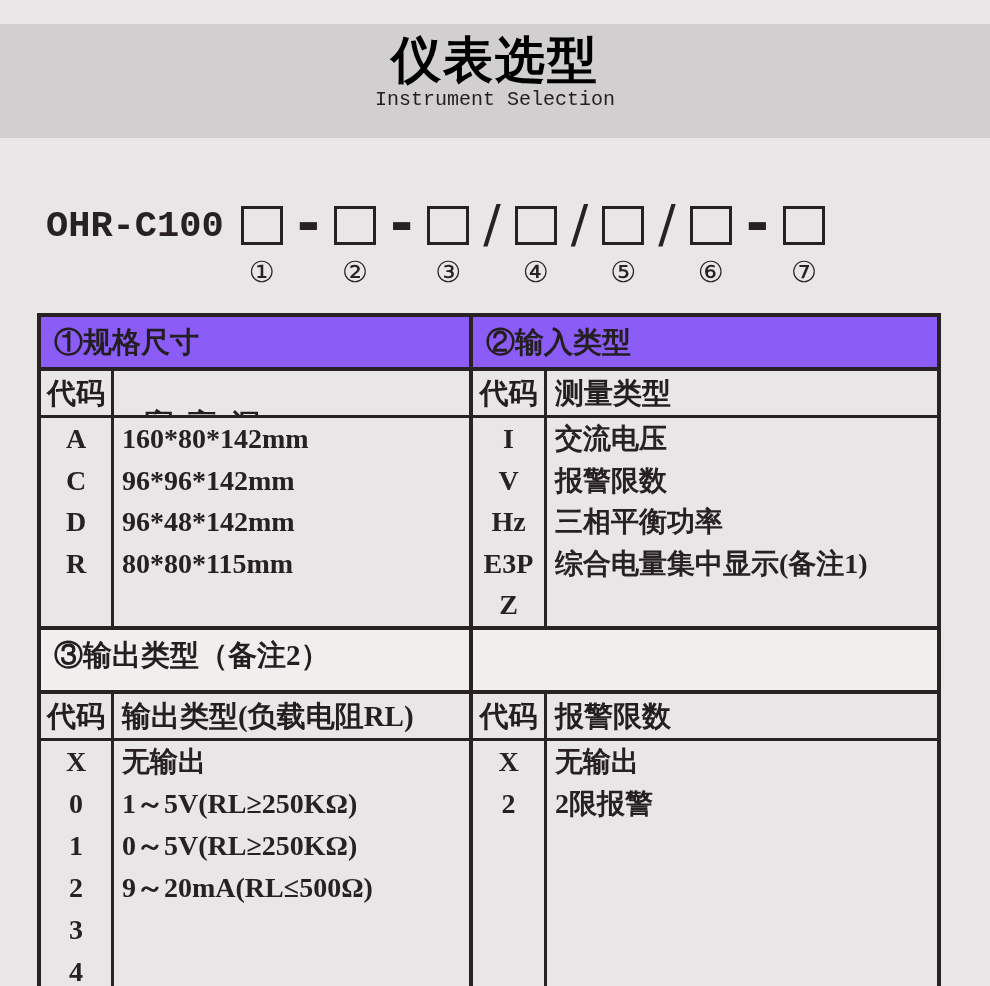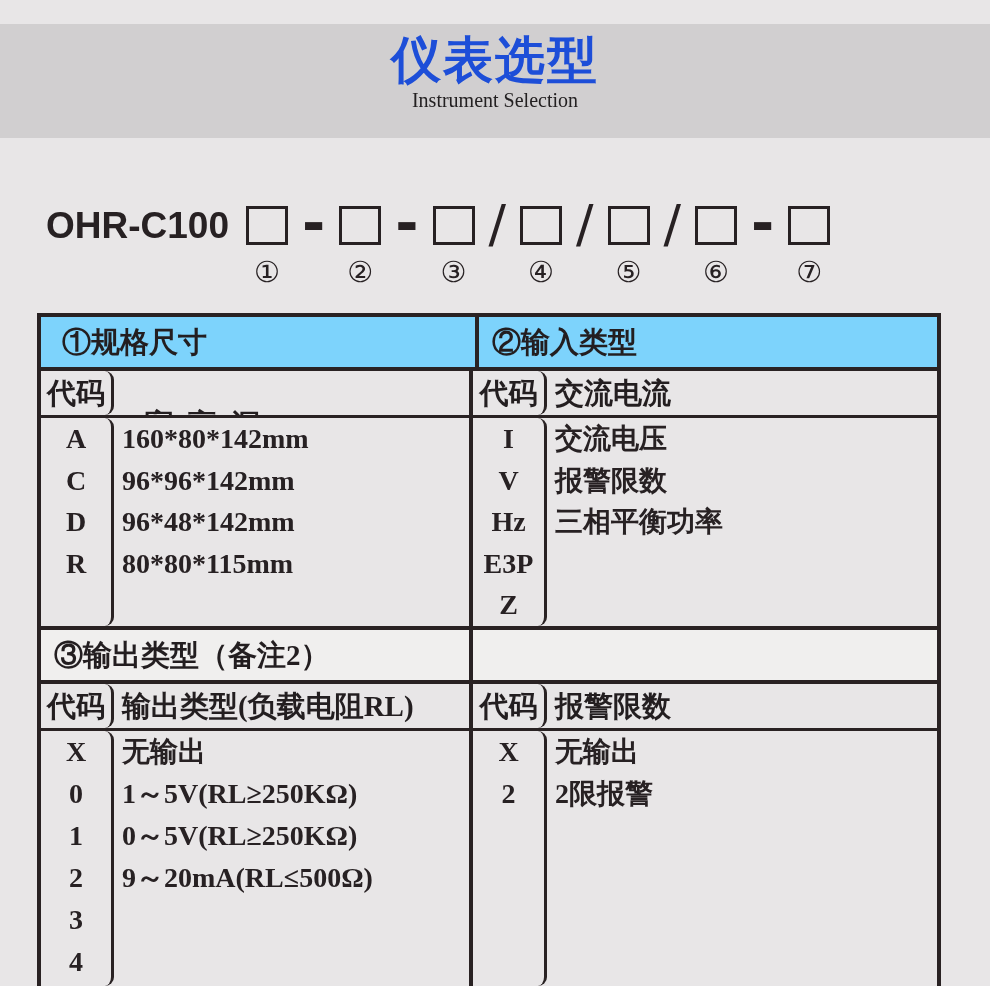--- a/index.html
+++ b/index.html
@@ -10,33 +10,33 @@
     color:#292224;
   }
   
   .title-band{
     position:absolute;left:0;top:24px;width:990px;height:114px;
     background:#d1cfd0;text-align:center;
   }
   .title{
     margin-top:8px;
     font-family:"Liberation Sans","DejaVu Sans",sans-serif;
-    font-weight:700;font-size:50px;line-height:56px;letter-spacing:2px;color:#1d4ed8;
+    font-weight:700;font-size:50px;line-height:56px;letter-spacing:2px;color:#000000;
   }
   .subtitle{
-    font-family:Liberation Serif, serif;
+    font-family:Liberation Mono, monospace;
     font-size:20px;line-height:24px;color:#232021;
   }
   
   .model-line{
     position:absolute;left:46px;top:206px;
     display:flex;align-items:flex-start;gap:13px;
   }
   .model-prefix{
-    font-family:Liberation Sans, sans-serif;
+    font-family:Liberation Mono, monospace;
     font-weight:700;font-size:37px;line-height:40px;color:#272123;
     margin-right:3px;white-space:nowrap;
   }
   .unit{display:flex;flex-direction:column;align-items:center;width:44px;}
   .dbox{width:36px;height:33px;border:3px solid #272123;background:transparent;}
   .circ{
     margin-top:12px;
     font-family:"DejaVu Sans","Liberation Sans",sans-serif;
     font-size:29px;line-height:30px;color:#272123;
   }
@@ -49,37 +49,37 @@
   
   .tables{
     position:absolute;left:37px;top:313px;width:904px;height:673px;
     border:4px solid #292223;border-bottom:none;box-sizing:border-box;
     background:#e8e6e7;
   }
   .trow{display:flex;width:100%;box-sizing:border-box;}
   .half{box-sizing:border-box;height:100%;}
   .half.left{width:432px;border-right:4px solid #292223;}
   .half.right{width:460px;}
-  .sec-header{height:54px;border-bottom:4px solid #292223;background:#7dd3fc;padding-left:8px;}
+  .sec-header{height:54px;border-bottom:4px solid #292223;background:#8b5cf6;}
   .sec-title{
     font-size:29px;font-weight:700;line-height:50px;padding-left:13px;
     white-space:nowrap;color:#231e20;
   }
   .col-header{height:47px;border-bottom:3px solid #292223;}
   .cols{display:flex;height:100%;}
-  .codecol{width:73px;border-right:3px solid #292223;text-align:center;box-sizing:border-box;border-radius:9px;}
+  .codecol{width:73px;border-right:3px solid #292223;text-align:center;box-sizing:border-box;}
   .half.right .codecol{width:74px;}
   .desccol{flex:1;padding-left:8px;overflow:hidden;}
   .hdr-cell{font-size:29px;font-weight:700;line-height:44px;white-space:nowrap;color:#231e20;}
   .indent{padding-left:30px;margin-top:31px;}
   .cell{font-size:28px;font-weight:700;white-space:nowrap;color:#272123;}
   .d1 .cell{height:41.6px;line-height:41.6px;}
   .d2 .cell{height:42px;line-height:42px;}
   .data1{height:212px;border-bottom:4px solid #292223;}
-  .sec-header2{height:54px;border-bottom:4px solid #292223;background:#f0efee;}
+  .sec-header2{height:64px;border-bottom:4px solid #292223;background:#f0efee;}
   .col-header2{height:47px;border-bottom:3px solid #292223;}
   .data2{height:255px;}
 </style>
 </head>
 <body>
 
 <div class="title-band">
   <div class="title">仪表选型</div>
   <div class="subtitle">Instrument Selection</div>
 </div>
@@ -136,21 +136,21 @@
     <div class="half right sec-title">②输入类型</div>
   </div>
 
   <div class="trow col-header">
     <div class="half left cols">
       <div class="codecol hdr-cell">代码</div>
       <div class="desccol hdr-cell indent">宽*高*深</div>
     </div>
     <div class="half right cols">
       <div class="codecol hdr-cell">代码</div>
-      <div class="desccol hdr-cell">交流电流</div>
+      <div class="desccol hdr-cell">测量类型</div>
     </div>
   </div>
 
   <div class="trow data1 d1">
     <div class="half left cols">
       <div class="codecol">
         <div class="cell">A</div>
         <div class="cell">C</div>
         <div class="cell">D</div>
         <div class="cell">R</div>
@@ -167,20 +167,21 @@
         <div class="cell">I</div>
         <div class="cell">V</div>
         <div class="cell">Hz</div>
         <div class="cell">E3P</div>
         <div class="cell">Z</div>
       </div>
       <div class="desccol">
         <div class="cell">交流电压</div>
         <div class="cell">报警限数</div>
         <div class="cell">三相平衡功率</div>
+        <div class="cell">综合电量集中显示(备注1)</div>
       </div>
     </div>
   </div>
 
   <div class="trow sec-header2">
     <div class="half left sec-title">③输出类型（备注2）</div>
   </div>
 
   <div class="trow col-header2">
     <div class="half left cols">

